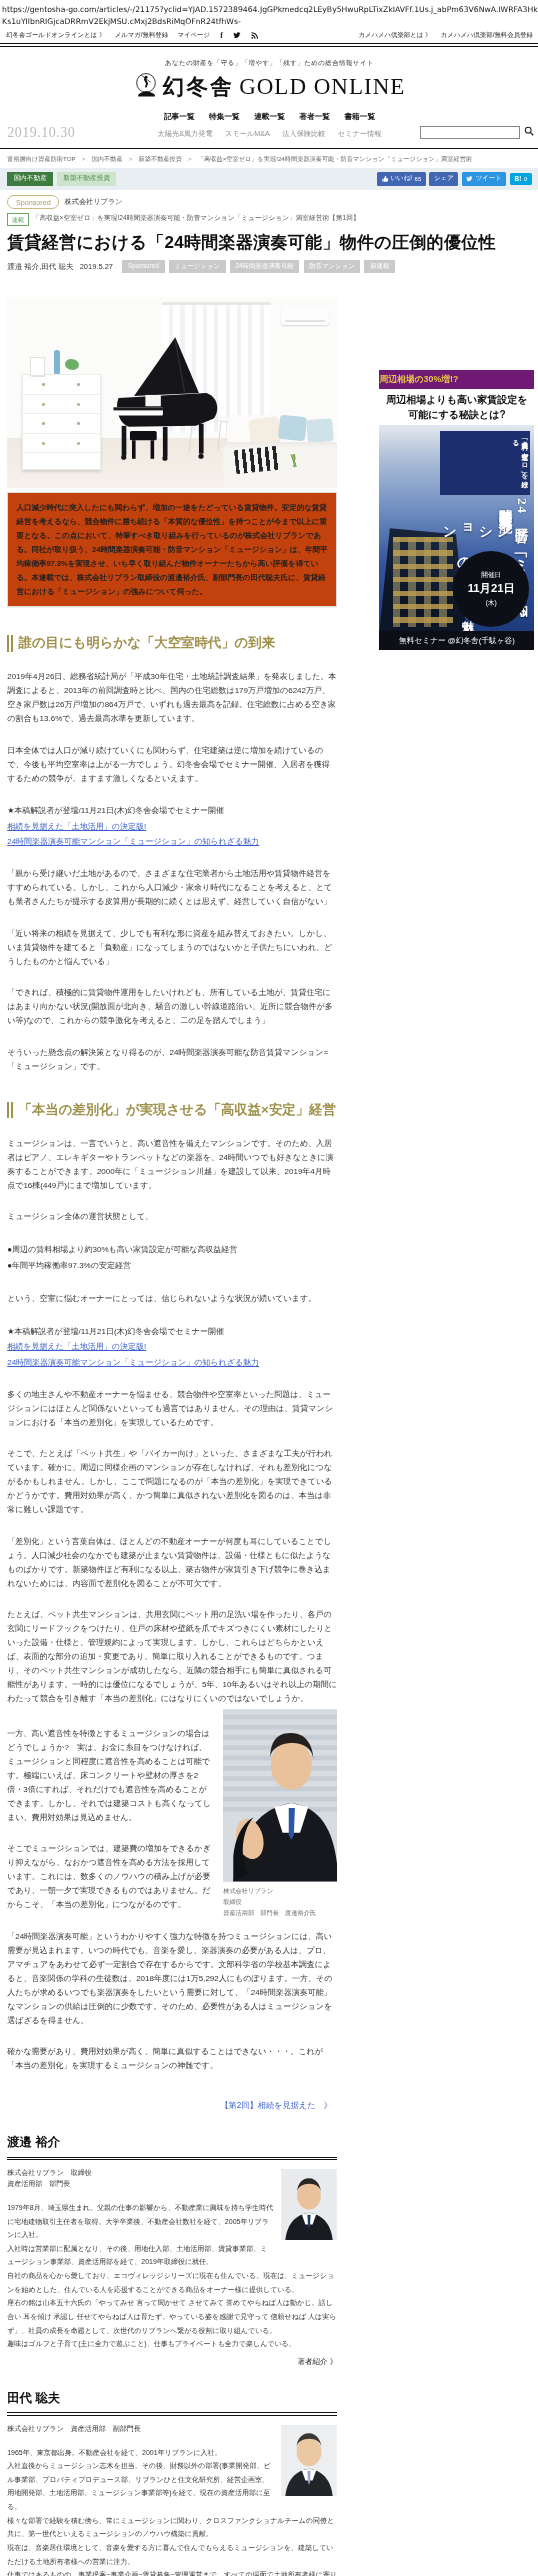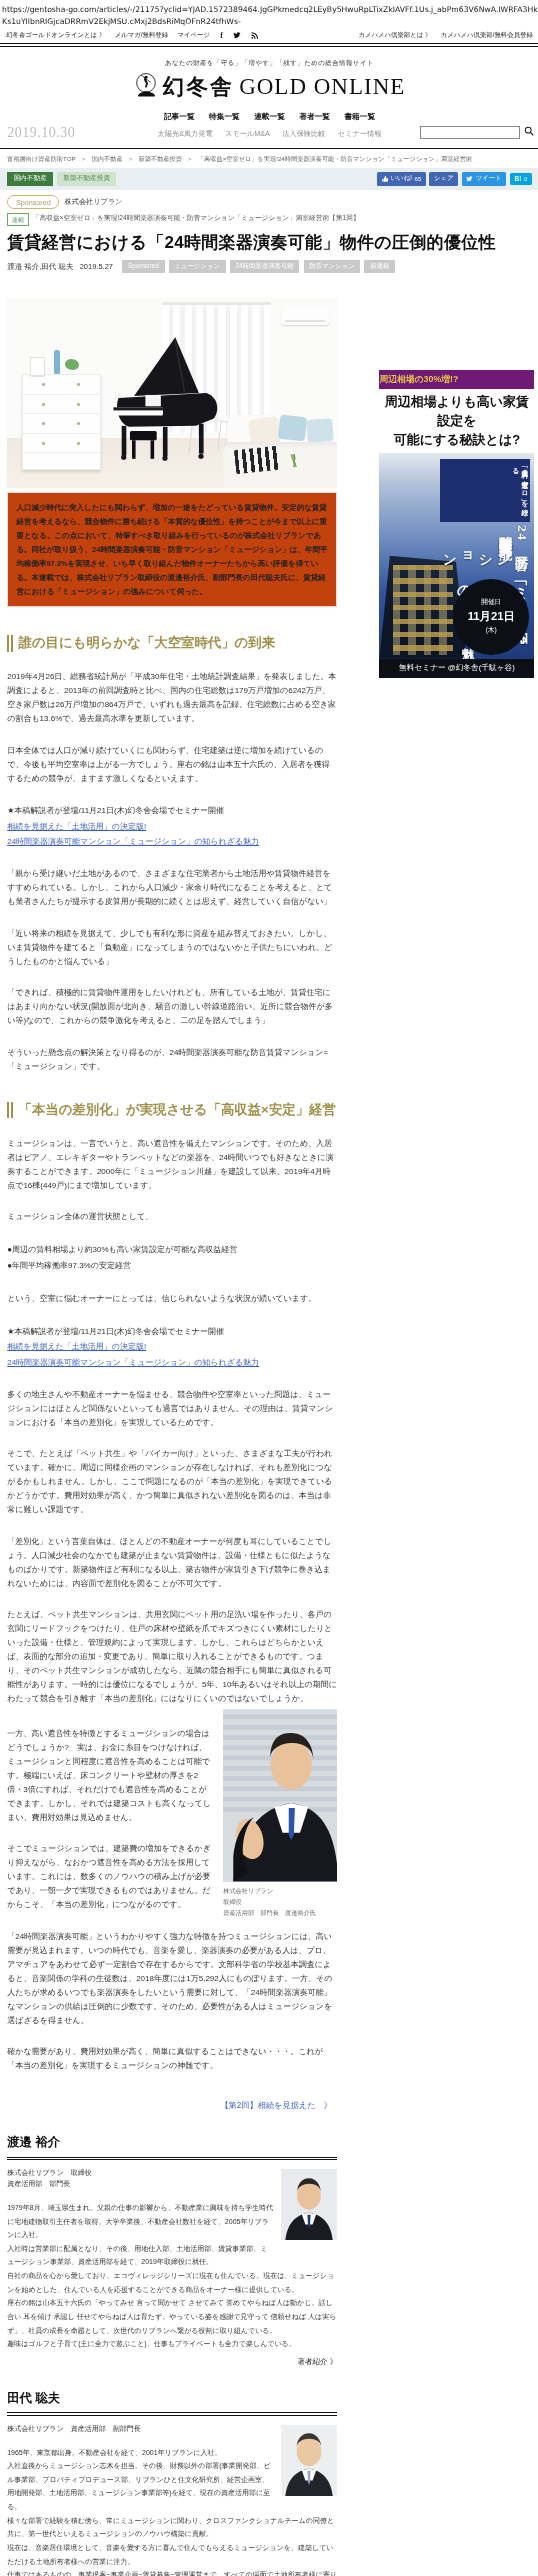--- a/index.html
+++ b/index.html
@@ -99,21 +99,21 @@
   .author-name{font-size:12.4px;font-weight:bold;color:#111;margin:0}
   .author-rule{margin-top:5.2px;height:1.5px;border-top:1px solid #111;border-bottom:0.5px solid #111}
   .author-body{margin-top:7.2px;overflow:hidden}
   .author-photo{float:right;width:56px;height:71px;margin:2.1px 0 3.1px 7.2px}
   .author-role{font-size:7px;line-height:1.6;white-space:pre-line;color:#333}
   .author-bio{margin-top:11.3px;font-size:7px;line-height:1.95;white-space:pre-line;color:#333}
   .author-more{text-align:right;font-size:7.5px;margin-top:6.2px;color:#222;cursor:pointer}
   
   .ad{position:absolute;top:73px;right:4.6px;width:155px;height:291px;cursor:pointer;font-family:"Liberation Sans",sans-serif}
   .ad-top{background:#701a75;color:#e6c44a;font-size:8.8px;font-weight:bold;text-align:left;padding:3.6px 0}
-  .ad-catch{background:#fff;color:#111;font-weight:bold;font-size:13px;text-align:center;line-height:1.45;padding:3.6px 0 3.1px;white-space:pre-line}
+  .ad-catch{background:#fff;color:#111;font-weight:bold;font-size:10px;text-align:center;line-height:1.45;padding:3.6px 0 3.1px;white-space:pre-line}
   .ad-blue{position:relative;height:206px;background:linear-gradient(180deg,#e3e8ee 0%,#aebfd8 16%,#6d8cc0 42%,#33549c 68%,#1d3a7c 100%);overflow:hidden}
   .ad-cols{position:absolute;top:6.2px;right:4.1px;writing-mode:vertical-rl;height:185px;display:flex;gap:3.1px;font-family:"Liberation Serif","DejaVu Serif",serif}
   .vc{color:#fff;text-shadow:0 0.5px 1.5px rgba(10,20,60,.65);letter-spacing:1.5px;font-weight:bold}
   .vc1{background:#1d2f6e;font-size:6.7px;padding:4.1px 1.5px;letter-spacing:1px;height:170px;text-shadow:none}
   .vc2,.vc3{font-size:13.4px}
   .vc4{font-size:14.4px}
   .vc5{font-size:13px}
   .ad-bldg{position:absolute;left:0;bottom:0;width:87px;height:103px;background:linear-gradient(200deg,#1b2940 0%,#0d1626 70%);clip-path:polygon(12% 0,88% 6%,100% 100%,0 100%)}
   .ad-bldg::after{content:"";position:absolute;inset:9.3px 13.4px 4.1px 13.4px;background:repeating-linear-gradient(180deg,rgba(230,190,90,.85) 0 5.2px,transparent 5.2px 13.4px),repeating-linear-gradient(90deg,rgba(240,220,150,.5) 0 7.2px,transparent 7.2px 15.5px);opacity:.8}
   .ad-circle{position:absolute;right:5.2px;bottom:4.1px;width:76px;height:76px;border-radius:50%;background:#0c1016;color:#fff;display:flex;flex-direction:column;justify-content:center;text-align:center;line-height:1.55;font-size:6.7px}
@@ -312,21 +312,21 @@
         <div class="sofa-seat"></div>
         <div class="throw"></div>
         <div class="stems"></div>
       </div>
     </figure>
 
     <div class="lead-box">人口減少時代に突入したにも関わらず、増加の一途をたどっている賃貸物件。安定的な賃貸経営を考えるなら、競合物件に勝ち続ける「本質的な優位性」を持つことが今まで以上に重要となる。この点において、特筆すべき取り組みを行っているのが株式会社リブランである。同社が取り扱う、24時間楽器演奏可能・防音マンション「ミュージション」は、年間平均稼働率97.3%を実現させ、いち早く取り組んだ物件オーナーたちから高い評価を得ている。本連載では、株式会社リブラン取締役の渡邉裕介氏、副部門長の田代聡夫氏に、賃貸経営における「ミュージション」の強みについて伺った。</div>
 
     <h2 class="sec-h">誰の目にも明らかな「大空室時代」の到来</h2>
     <p class="body">2019年4月26日、総務省統計局が「平成30年住宅・土地統計調査結果」を発表しました。本調査によると、2013年の前回調査時と比べ、国内の住宅総数は179万戸増加の6242万戸、空き家戸数は26万戸増加の864万戸で、いずれも過去最高を記録。住宅総数に占める空き家の割合も13.6%で、過去最高水準を更新しています。</p>
-    <p class="body">日本全体では人口が減り続けていくにも関わらず、住宅建築は逆に増加を続けているので、今後も平均空室率は上がる一方でしょう。座右の銘は山本五十六氏の、入居者を獲得するための競争が、ますます激しくなるといえます。</p>
+    <p class="body">日本全体では人口が減り続けていくにも関わらず、住宅建築は逆に増加を続けているので、今後も平均空室率は上がる一方でしょう。幻冬舎会場でセミナー開催、入居者を獲得するための競争が、ますます激しくなるといえます。</p>
     <div class="sem">
       <div>★本稿解説者が登壇/11月21日(木)幻冬舎会場でセミナー開催</div>
       <span class="sl">相続を見据えた「土地活用」の決定版!</span>
       <span class="sl">24時間楽器演奏可能マンション「ミュージション」の知られざる魅力</span>
     </div>
     <p class="quote">「親から受け継いだ土地があるので、さまざまな住宅業者から土地活用や賃貸物件経営をすすめられている。しかし、これから人口減少・家余り時代になることを考えると、とても業者さんたちが提示する皮算用が長期的に続くとは思えず、経営していく自信がない」</p>
     <p class="quote">「近い将来の相続を見据えて、少しでも有利な形に資産を組み替えておきたい。しかし、いま賃貸物件を建てると「負動産」になってしまうのではないかと子供たちにいわれ、どうしたものかと悩んでいる」</p>
     <p class="quote">「できれば、積極的に賃貸物件運用をしたいけれども、所有している土地が、賃貸住宅にはあまり向かない状況(開放面が北向き、騒音の激しい幹線道路沿い、近所に競合物件が多い等)なので、これからの競争激化を考えると、二の足を踏んでしまう」</p>
     <p class="body">そういった懸念点の解決策となり得るのが、24時間楽器演奏可能な防音賃貸マンション=「ミュージション」です。</p>
 

